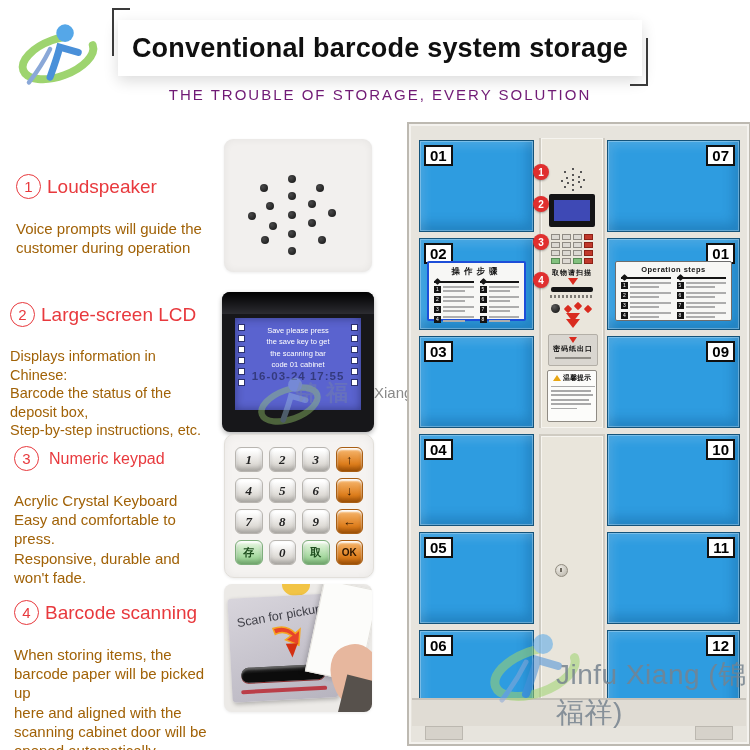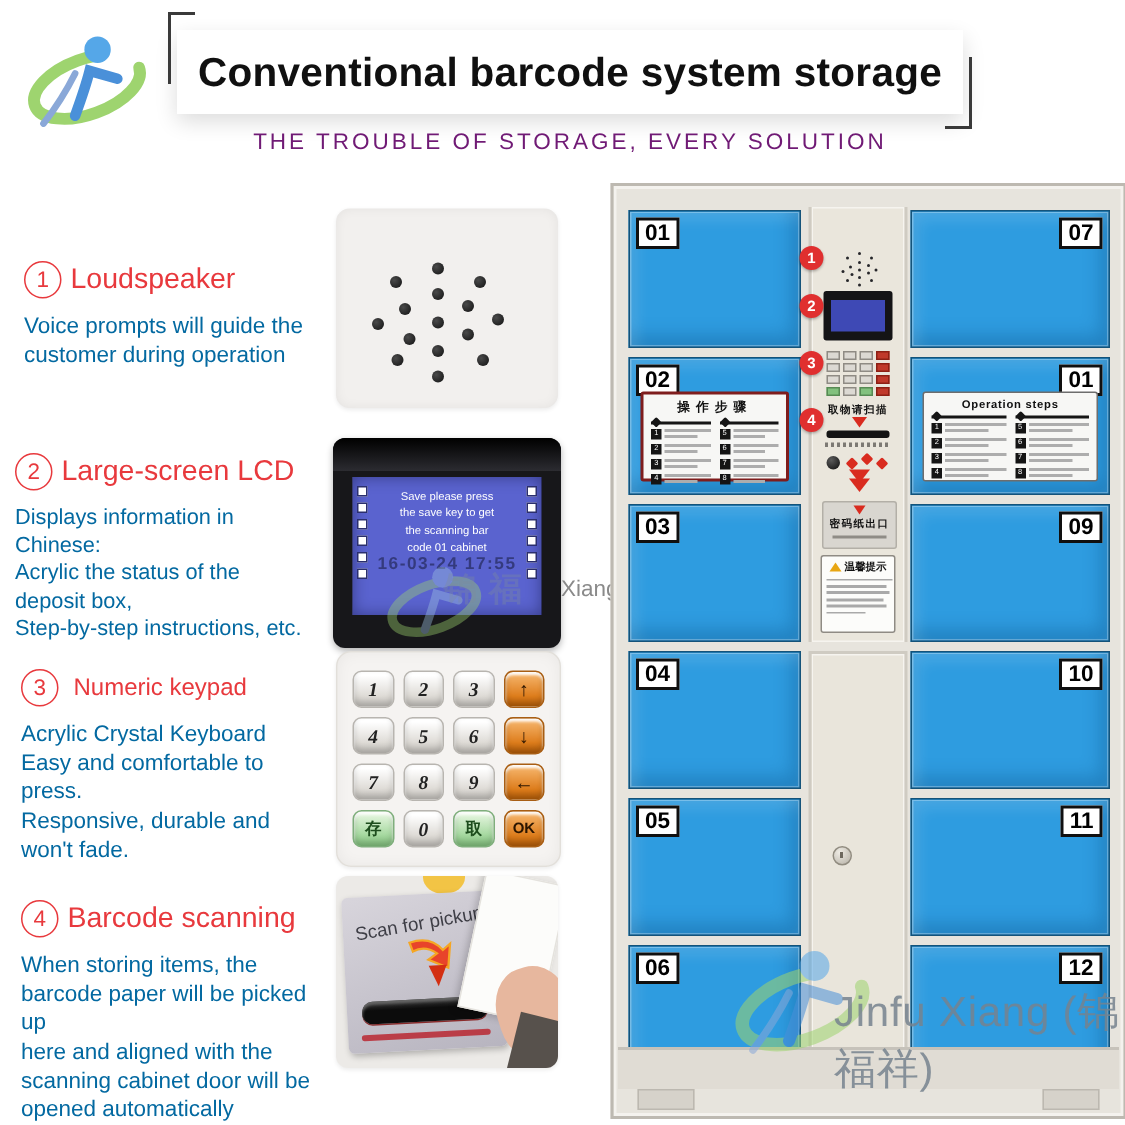--- a/index.html
+++ b/index.html
@@ -18,21 +18,21 @@
   .title-text{font-size:27px;font-weight:bold;color:#101010;letter-spacing:.2px;}
   .subtitle{left:120px;top:86px;width:520px;text-align:center;font-size:15px;color:#701a75;letter-spacing:2px;}
 
   
   .feature{position:absolute;width:210px;}
   .f1{left:16px;top:174px;} .f2{left:10px;top:302px;} .f3{left:14px;top:446px;} .f4{left:14px;top:600px;}
   .fhead{display:flex;align-items:center;gap:6px;color:#e8393d;font-size:19px;font-weight:500;}
   .f3 .fhead{font-size:16px;gap:10px;}
   .fnum{flex:0 0 auto;width:23px;height:23px;border:1.6px solid #e8393d;border-radius:50%;
     display:flex;align-items:center;justify-content:center;font-size:15px;}
-  .fdesc{margin-top:9px;font-size:15px;color:#0369a1;line-height:1.28;white-space:pre-line;}
+  .fdesc{margin-top:20px;font-size:15px;color:#a16207;line-height:1.28;white-space:pre-line;}
   .f2 .fdesc{font-size:14.5px;}
 
   
   .tile{position:absolute;border-radius:9px;}
   .tile-speaker{left:224px;top:139px;width:148px;height:133px;background:#f2f0ee;
     box-shadow:inset 0 0 8px rgba(0,0,0,.06),0 1px 3px rgba(0,0,0,.08);}
   .spk-dot{position:absolute;width:8px;height:8px;border-radius:50%;
     background:radial-gradient(circle at 35% 35%,#4a4a4a,#111);}
 
   .tile-lcd{left:222px;top:292px;width:152px;height:140px;background:#17171a;border-radius:8px;
@@ -79,21 +79,21 @@
   .door-col{position:absolute;top:16px;}
   .door-col.left{left:10px;width:115px;}
   .door-col.right{left:198px;width:133px;}
   .door{position:relative;height:90px;margin-bottom:6px;background:#2e9ce0;border:1px solid #14537a;
     box-shadow:inset 0 0 0 1px rgba(255,255,255,.28),inset 4px 5px 10px rgba(255,255,255,.15),inset -5px -7px 12px rgba(0,60,110,.28);}
   .badge{position:absolute;top:4px;background:#fff;border:2px solid #101010;padding:0 4px;
     font-weight:bold;font-size:15px;line-height:17px;color:#000;}
   .badge.left{left:4px;} .badge.right{right:4px;}
 
   .sticker{position:absolute;left:7px;right:7px;top:22px;bottom:8px;background:#f7f7f5;border-radius:2px;padding:3px 5px;}
-  .sticker.cn{border:2px solid #7f1d1d;}
+  .sticker.cn{border:2px solid #1d4ed8;}
   .sticker.en{border:1px solid #6d6d6d;}
   .sticker-title{text-align:center;font-weight:bold;color:#111;}
   .sticker.cn .sticker-title{font-size:8.5px;letter-spacing:4px;}
   .sticker.en .sticker-title{font-size:7.5px;letter-spacing:.5px;}
   .sticker-cols{display:flex;gap:6px;margin-top:2px;}
   .sticker-col{flex:1;}
   .col-rule{height:2px;background:#151515;margin:1px 0 3px;position:relative;}
   .col-rule::before{content:"";position:absolute;left:1px;top:-2px;width:5px;height:5px;background:#151515;border-radius:1px;transform:rotate(45deg);}
   .step{display:flex;gap:2px;margin-bottom:3px;align-items:flex-start;}
   .step-num{flex:0 0 auto;width:7px;height:7px;background:#141414;color:#fff;font-size:5px;line-height:7px;text-align:center;}
@@ -182,21 +182,21 @@
     <div class="fdesc">Voice prompts will guide the
 customer during operation</div>
   </div>
   <div class="feature f2">
     <div class="fhead">
       <span class="fnum">2</span>
       <span>Large-screen LCD</span>
     </div>
     <div class="fdesc">Displays information in
 Chinese:
-Acrylic the status of the
+Barcode the status of the
 deposit box,
 Step-by-step instructions, etc.</div>
   </div>
   <div class="feature f3">
     <div class="fhead">
       <span class="fnum">3</span>
       <span>Numeric keypad</span>
     </div>
     <div class="fdesc">Acrylic Crystal Keyboard
 Easy and comfortable to

